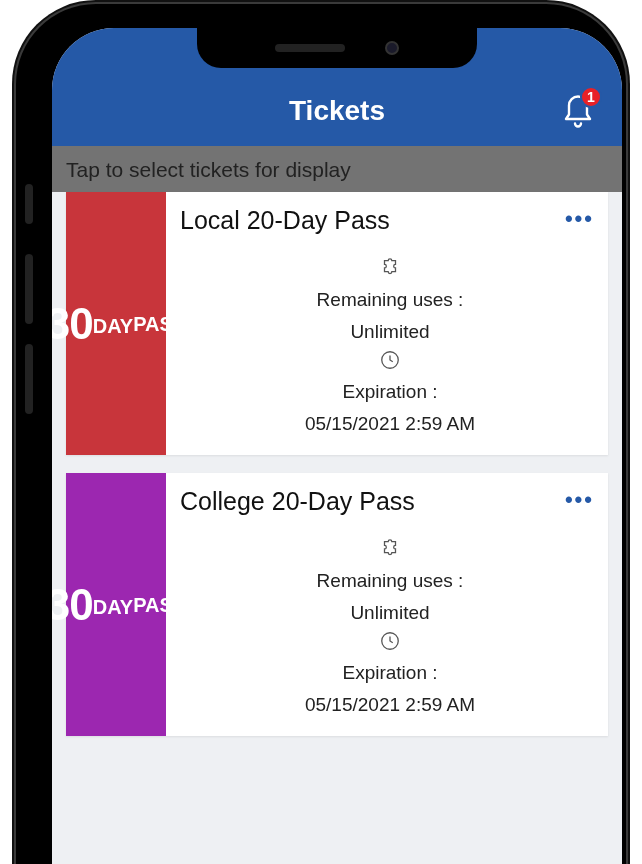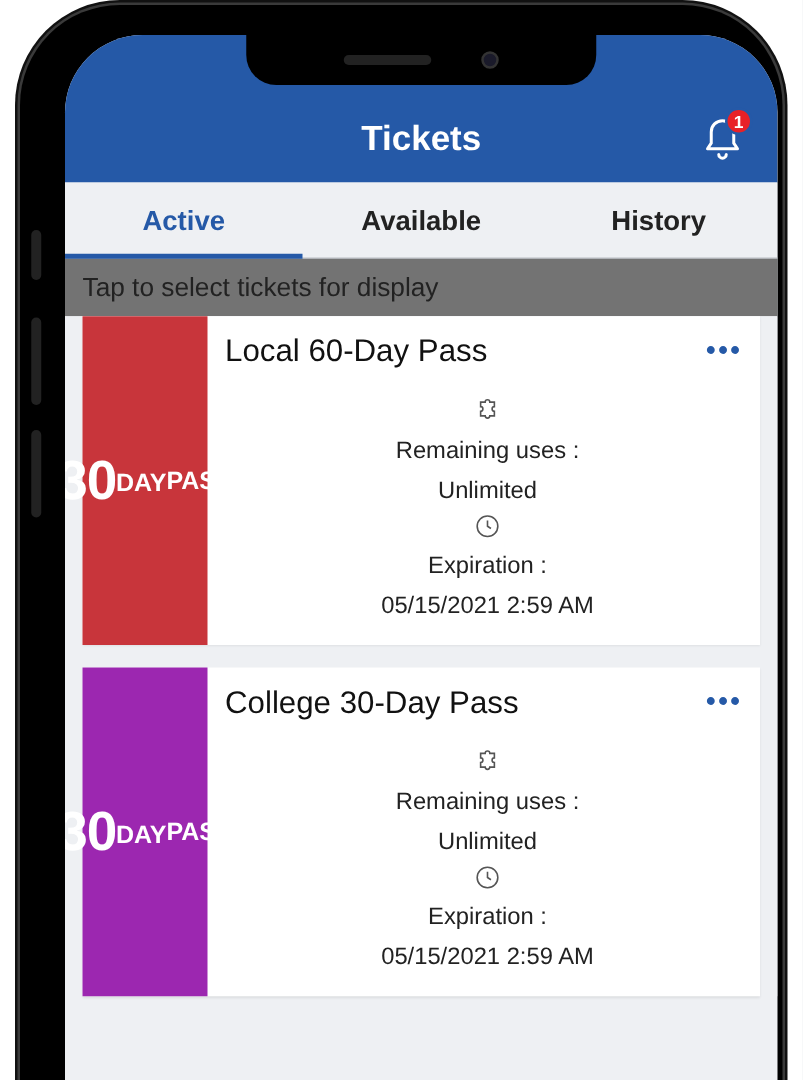--- a/index.html
+++ b/index.html
@@ -248,38 +248,33 @@
         <div class="bell-wrap">
           <svg width="36" height="40" viewBox="0 0 24 26" fill="none" stroke="#fff" stroke-width="1.6" stroke-linecap="round" stroke-linejoin="round">
               <path d="M18 16V10a6 6 0 10-12 0v6l-2 3h16l-2-3z"></path>
               <path d="M10 22a2 2 0 004 0"></path>
             </svg>
           <div class="badge">1</div>
         </div>
       </div>
     </div>
 
-    <div class="tabs">
-      <div class="tab active">Active</div>
-      <div class="tab">Available</div>
-      <div class="tab">History</div>
-    </div>
 
     <div class="instruction">Tap to select tickets for display</div>
 
     <div class="cards">
 
       <div class="card">
         <div class="pass-chip chip-red">
           <div class="big">30</div>
           <div class="line2">DAY</div>
           <div class="line3">PASS</div>
         </div>
         <div class="card-body">
-          <div class="card-title">Local 60-Day Pass</div>
+          <div class="card-title">Local 20-Day Pass</div>
           <div class="info-row">
             <svg class="ico" viewBox="0 0 24 24" fill="none" stroke="#555" stroke-width="1.4">
                 <path d="M6 4h4a2 2 0 114 0h4v4a2 2 0 100 4v4h-4a2 2 0 11-4 0H6v-4a2 2 0 100-4V4z"></path>
               </svg>
             <span class="label">Remaining uses :</span>
             <span class="value">Unlimited</span>
           </div>
           <div class="info-row">
             <svg class="ico" viewBox="0 0 24 24" fill="none" stroke="#555" stroke-width="1.4">
                 <circle cx="12" cy="12" r="9"></circle>
@@ -292,21 +287,21 @@
         </div>
       </div>
 
       <div class="card">
         <div class="pass-chip chip-purple">
           <div class="big">30</div>
           <div class="line2">DAY</div>
           <div class="line3">PASS</div>
         </div>
         <div class="card-body">
-          <div class="card-title">College 30-Day Pass</div>
+          <div class="card-title">College 20-Day Pass</div>
           <div class="info-row">
             <svg class="ico" viewBox="0 0 24 24" fill="none" stroke="#555" stroke-width="1.4">
                 <path d="M6 4h4a2 2 0 114 0h4v4a2 2 0 100 4v4h-4a2 2 0 11-4 0H6v-4a2 2 0 100-4V4z"></path>
               </svg>
             <span class="label">Remaining uses :</span>
             <span class="value">Unlimited</span>
           </div>
           <div class="info-row">
             <svg class="ico" viewBox="0 0 24 24" fill="none" stroke="#555" stroke-width="1.4">
                 <circle cx="12" cy="12" r="9"></circle>

